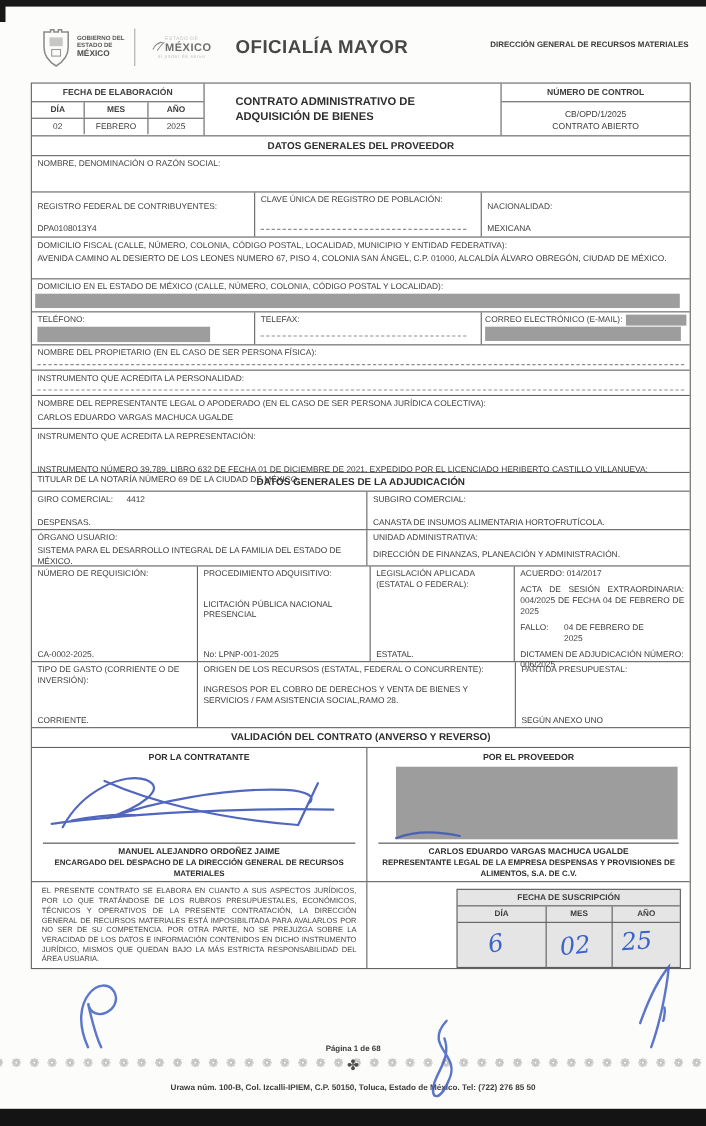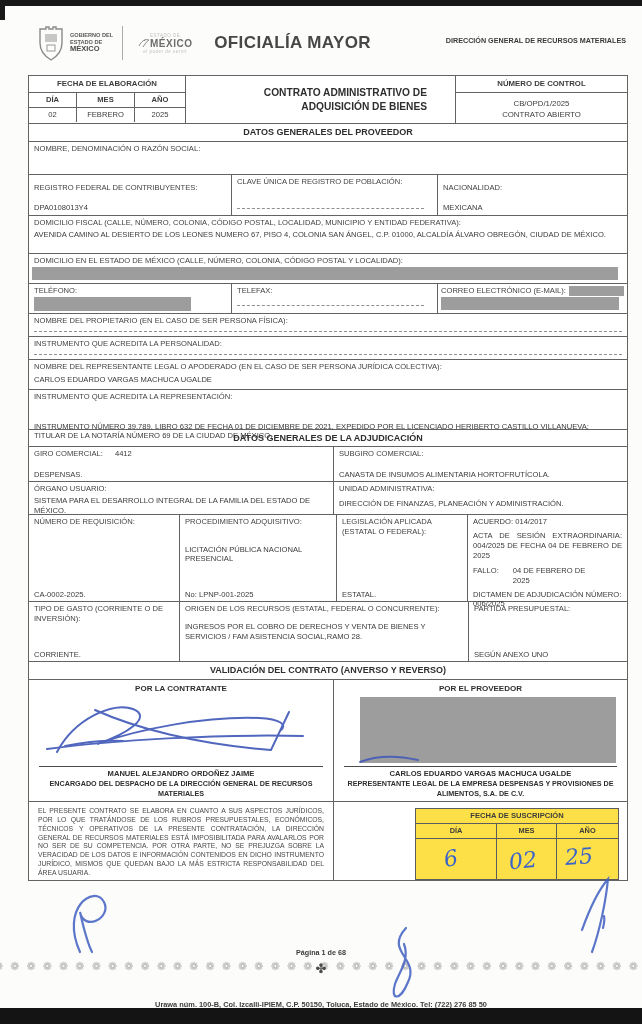--- a/index.html
+++ b/index.html
@@ -34,50 +34,50 @@
   .dash{border-top:1.6px dashed #8f8f8f;height:0;}
   .colflex{display:flex;flex-direction:column;justify-content:space-between;}
 
   
   .ctrl-h{font-weight:bold;text-align:center;font-size:7.8px;padding:3px 0;border-bottom:1px solid #636363;}
   .fe-cols{display:flex;border-bottom:1px solid #636363;}
   .fe-cols.nb{border-bottom:none;}
   .fe-c{box-sizing:border-box;text-align:center;padding:2px 0;border-right:1px solid #636363;}
   .fe-c.endc{border-right:none;}
   .fe-b{font-weight:bold;font-size:7.6px;}
-  .titlecell{display:flex;align-items:center;justify-content:center;text-align:right;
+  .titlecell{display:flex;align-items:center;justify-content:center;text-align:left;
              font-weight:bold;font-size:10.2px;color:#2e2e2e;padding:0 28px;}
   .ncval{text-align:center;font-size:7.8px;padding-top:5px;line-height:1.45;}
 
   
   .sigtitle{text-align:center;font-weight:bold;font-size:8px;padding-top:2px;color:#2e2e2e;}
   .sigspace{height:72px;position:relative;}
   .sigline{border-top:1.5px solid #4a4a4a;margin:0 10px;}
   .signame{text-align:center;font-weight:bold;font-size:7.6px;margin-top:2px;color:#2e2e2e;}
   .sigrole{text-align:center;font-weight:bold;font-size:7.2px;color:#2e2e2e;padding:0 8px;}
   .provbox{position:absolute;left:26px;top:3px;width:256px;height:66px;background:#9d9d9d;}
 
   .disclaimer{font-size:6.8px;text-align:justify;line-height:1.3;padding:3px 4px;color:#474747;}
 
   
-  .fstable{position:absolute;right:8px;top:6px;width:204px;border:1px solid #5c5c5c;box-sizing:border-box;background:#fde047;}
+  .fstable{position:absolute;right:8px;top:6px;width:204px;border:1px solid #5c5c5c;box-sizing:border-box;background:#e5e5e5;}
   .fs-title{text-align:center;font-weight:bold;font-size:7.6px;border-bottom:1px solid #5c5c5c;padding:2px 0;}
   .fsr{display:flex;}
   .fsr .fc{box-sizing:border-box;text-align:center;border-right:1px solid #5c5c5c;}
   .fsr .fc.endc{border-right:none;}
   .fs-lbls .fc{font-weight:bold;font-size:7.4px;padding:2px 0;border-bottom:1px solid #5c5c5c;}
   .fs-vals .fc{height:40px;position:relative;}
   .hand{font-family:"DejaVu Serif",serif;font-style:italic;color:#3c63c8;font-size:22px;position:absolute;}
 
   
   .pagenum{position:absolute;top:948px;left:0;width:642px;text-align:center;font-size:7.2px;font-weight:bold;color:#3a3a3a;}
   .ornament{position:absolute;top:960px;left:-6px;width:660px;height:18px;overflow:hidden;white-space:nowrap;
             text-align:center;color:#b0b0b0;font-size:11px;letter-spacing:2px;}
   .orncenter{position:absolute;top:961px;left:0;width:642px;text-align:center;color:#4d4d4d;font-size:13px;}
-  .address{position:absolute;top:984px;left:0;width:642px;text-align:center;font-size:7.4px;font-weight:bold;color:#3d3d3d;margin-top:16px;}
+  .address{position:absolute;top:984px;left:0;width:642px;text-align:center;font-size:7.4px;font-weight:bold;color:#3d3d3d;}
 
   .inkoverlay{position:absolute;left:0;top:0;width:642px;height:1024px;pointer-events:none;}
 </style>
 </head>
 <body>
 
 <div class="sheet">
   <div class="topbar"></div>
   <div class="leftnotch"></div>
 

